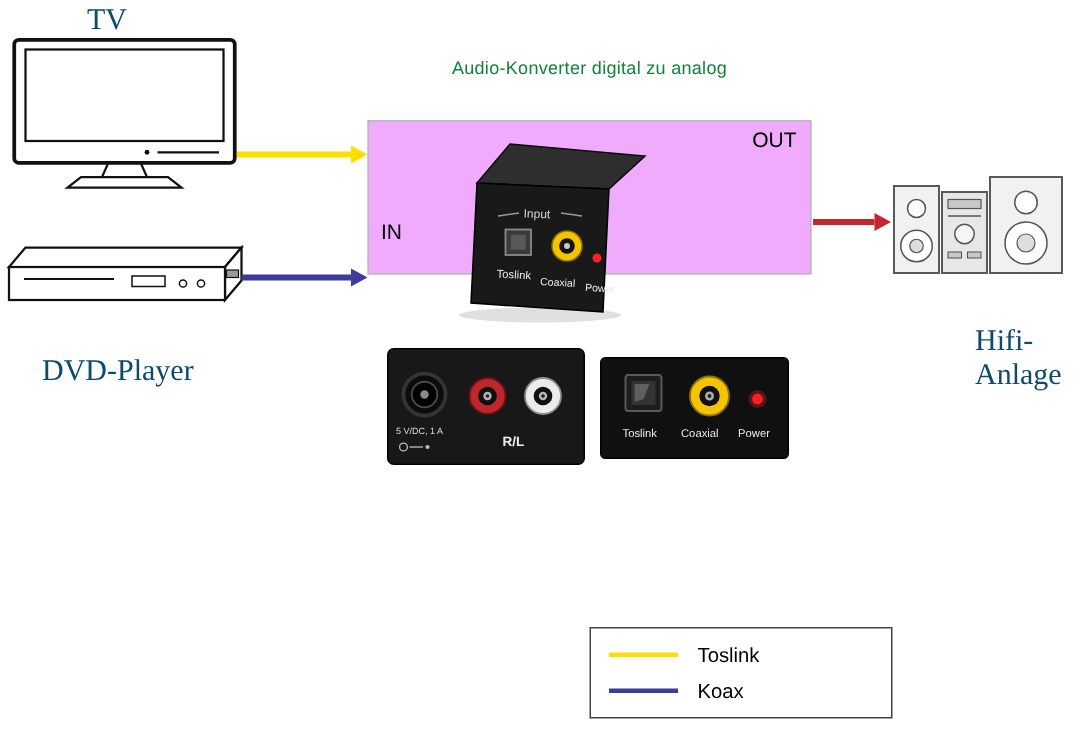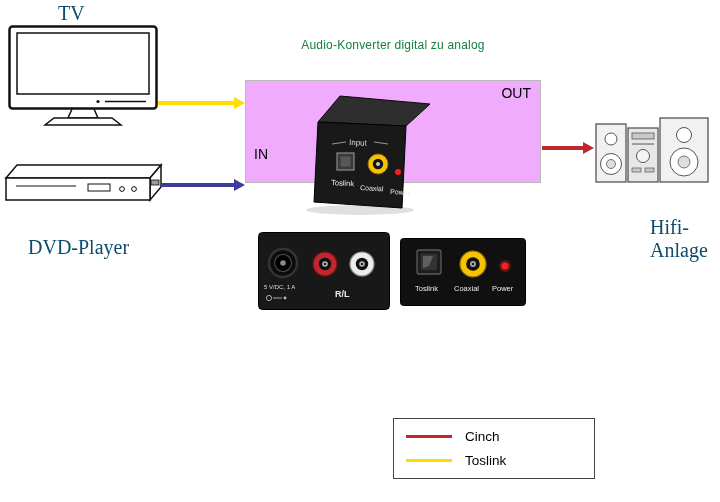--- a/index.html
+++ b/index.html
@@ -151,22 +151,22 @@
     <circle cx="73" cy="26" r="1.3" fill="#222"></circle>
     <circle cx="105" cy="28" r="6" fill="rgba(255,40,40,0.3)"></circle>
     <circle cx="105" cy="28" r="3.6" fill="#ff1e1e"></circle>
     <text x="15" y="53" font-size="7.5" fill="#ececec">Toslink</text>
     <text x="54" y="53" font-size="7.5" fill="#ececec">Coaxial</text>
     <text x="92" y="53" font-size="7.5" fill="#ececec">Power</text>
   </svg>
 
   <div id="legend" class="abs">
     <div class="legend-row">
-      <div class="legend-swatch" style="background-color: rgb(193, 39, 45);"></div>
-      <div class="legend-label">Cinch</div>
+      <div class="legend-swatch" style="background-color: rgb(255, 221, 0);"></div>
+      <div class="legend-label">Toslink</div>
     </div>
     <div class="legend-row">
-      <div class="legend-swatch" style="background-color: rgb(255, 221, 0);"></div>
-      <div class="legend-label">Toslink</div>
+      <div class="legend-swatch" style="background-color: rgb(61, 61, 153);"></div>
+      <div class="legend-label">Koax</div>
     </div>
   </div>
 
 </div>
 
 </body></html>

